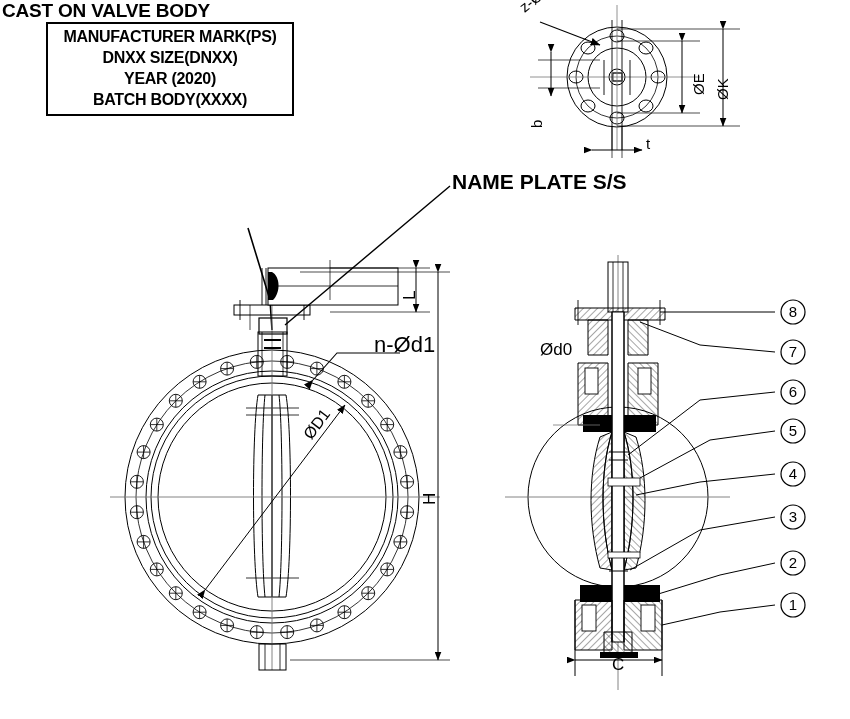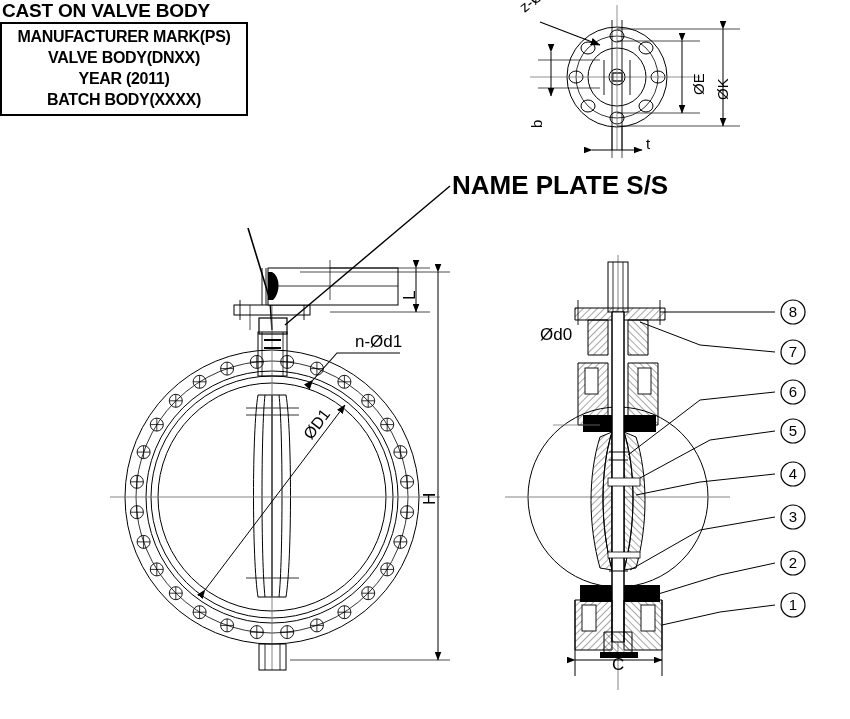--- a/index.html
+++ b/index.html
@@ -6,40 +6,40 @@
   body{width:850px;height:719px;position:relative;overflow:hidden;
        font-family:"Liberation Sans",sans-serif;color:#000;}
   .stage{position:absolute;left:0;top:0;width:785px;height:719px;}
   svg.draw{position:absolute;left:0;top:0;width:850px;height:719px;}
 
   
   #cast-block{position:absolute;left:0;top:0;width:252px;}
   #cast-title{font-size:19px;font-weight:bold;letter-spacing:-0.2px;
               padding-left:2px;line-height:22px;white-space:nowrap;}
   #cast-box{border:2px solid #000;border-top:2px solid #000;
-            width:248px;box-sizing:border-box;padding:2px 0 4px 0;}
+            width:248px;box-sizing:border-box;padding:2px 0 4px 0;margin-left:46px;}
   #cast-box div{font-size:16px;font-weight:bold;text-align:center;
                 line-height:21px;letter-spacing:-0.3px;white-space:nowrap;}
 
   .lbl{position:absolute;white-space:nowrap;}
-  .nameplate-lbl{font-size:26px;font-weight:bold;letter-spacing:0px;text-align:center;}
+  .nameplate-lbl{font-size:21px;font-weight:bold;letter-spacing:0px;text-align:center;}
   .dim{font-size:16px;font-family:"Liberation Sans",sans-serif;}
   .rot90{transform:rotate(-90deg);transform-origin:left top;}
 </style>
 </head>
 <body>
 
 <div class="stage">
 
   <div id="cast-block">
     <div id="cast-title">CAST ON VALVE BODY</div>
     <div id="cast-box">
       <div>MANUFACTURER MARK(PS)</div>
-      <div>VALVE BODY(DNXX)</div>
-      <div>YEAR (2011)</div>
+      <div>DNXX SIZE(DNXX)</div>
+      <div>YEAR (2020)</div>
       <div>BATCH BODY(XXXX)</div>
     </div>
   </div>
 
   <svg class="draw" viewBox="0 0 850 719">
     <defs>
       <marker id="arr" markerWidth="9" markerHeight="7" refX="8.5" refY="3.5" orient="auto">
         <polygon points="0,0 9,3.5 0,7" fill="#000"></polygon>
       </marker>
       <marker id="arrS" markerWidth="8" markerHeight="6" refX="7.5" refY="3" orient="auto">
@@ -360,29 +360,29 @@
       <text x="793" y="436">5</text>
       <text x="793" y="479">4</text>
       <text x="793" y="522">3</text>
       <text x="793" y="568">2</text>
       <text x="793" y="610">1</text>
     </g>
   </svg>
 
   <div class="lbl nameplate-lbl" style="left:452px;top:170px;">NAME PLATE S/S</div>
 
-  <div class="lbl dim" style="left:355px;top:332px;font-size:17px;">n-Ød1</div>
+  <div class="lbl dim" style="left:374px;top:332px;font-size:22px;">n-Ød1</div>
 
   <div class="lbl dim" style="left:300px;top:432px;transform:rotate(-53deg);transform-origin:left top;font-size:16px;">ØD1</div>
 
   <div class="lbl dim rot90" style="left:420px;top:505px;font-size:17px;">H</div>
 
   <div class="lbl dim rot90" style="left:400px;top:300px;font-size:17px;">L</div>
 
-  <div class="lbl dim" style="left:540px;top:325px;font-size:17px;">Ød0</div>
+  <div class="lbl dim" style="left:540px;top:340px;font-size:17px;">Ød0</div>
 
   <div class="lbl dim" style="left:612px;top:655px;font-size:17px;">C</div>
 
   <div class="lbl dim" style="left:516px;top:2px;transform:rotate(-38deg);transform-origin:left top;font-size:15px;">z-Ød</div>
 
   <div class="lbl dim rot90" style="left:528px;top:128px;font-size:15px;">b</div>
 
   <div class="lbl dim" style="left:646px;top:135px;font-size:15px;">t</div>
 
   <div class="lbl dim rot90" style="left:690px;top:95px;font-size:15px;">ØE</div>

